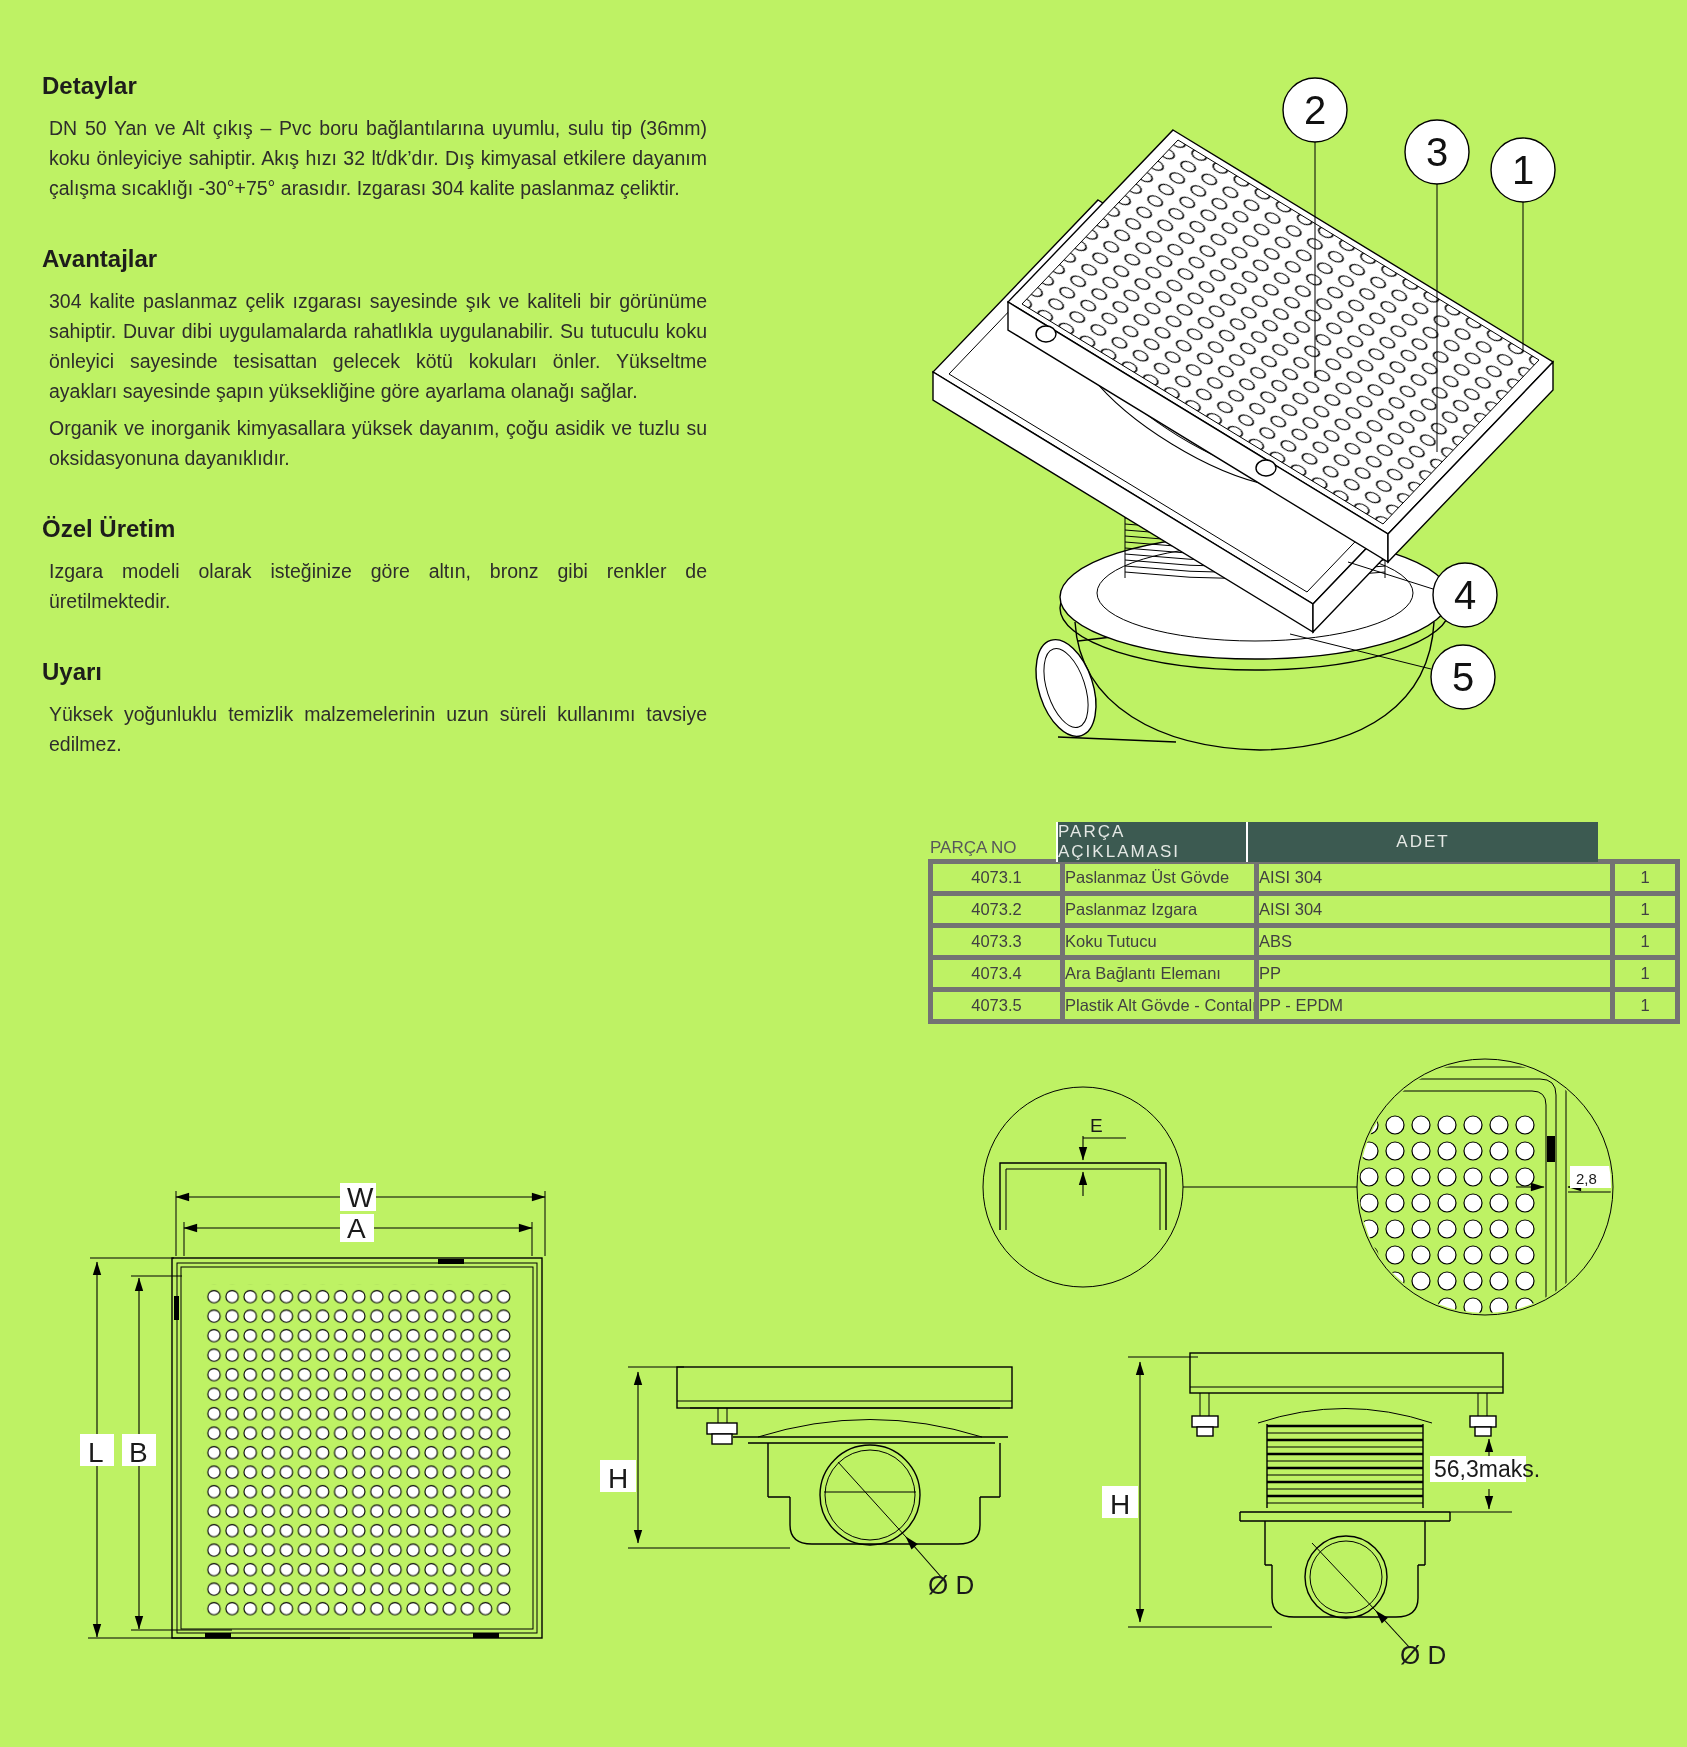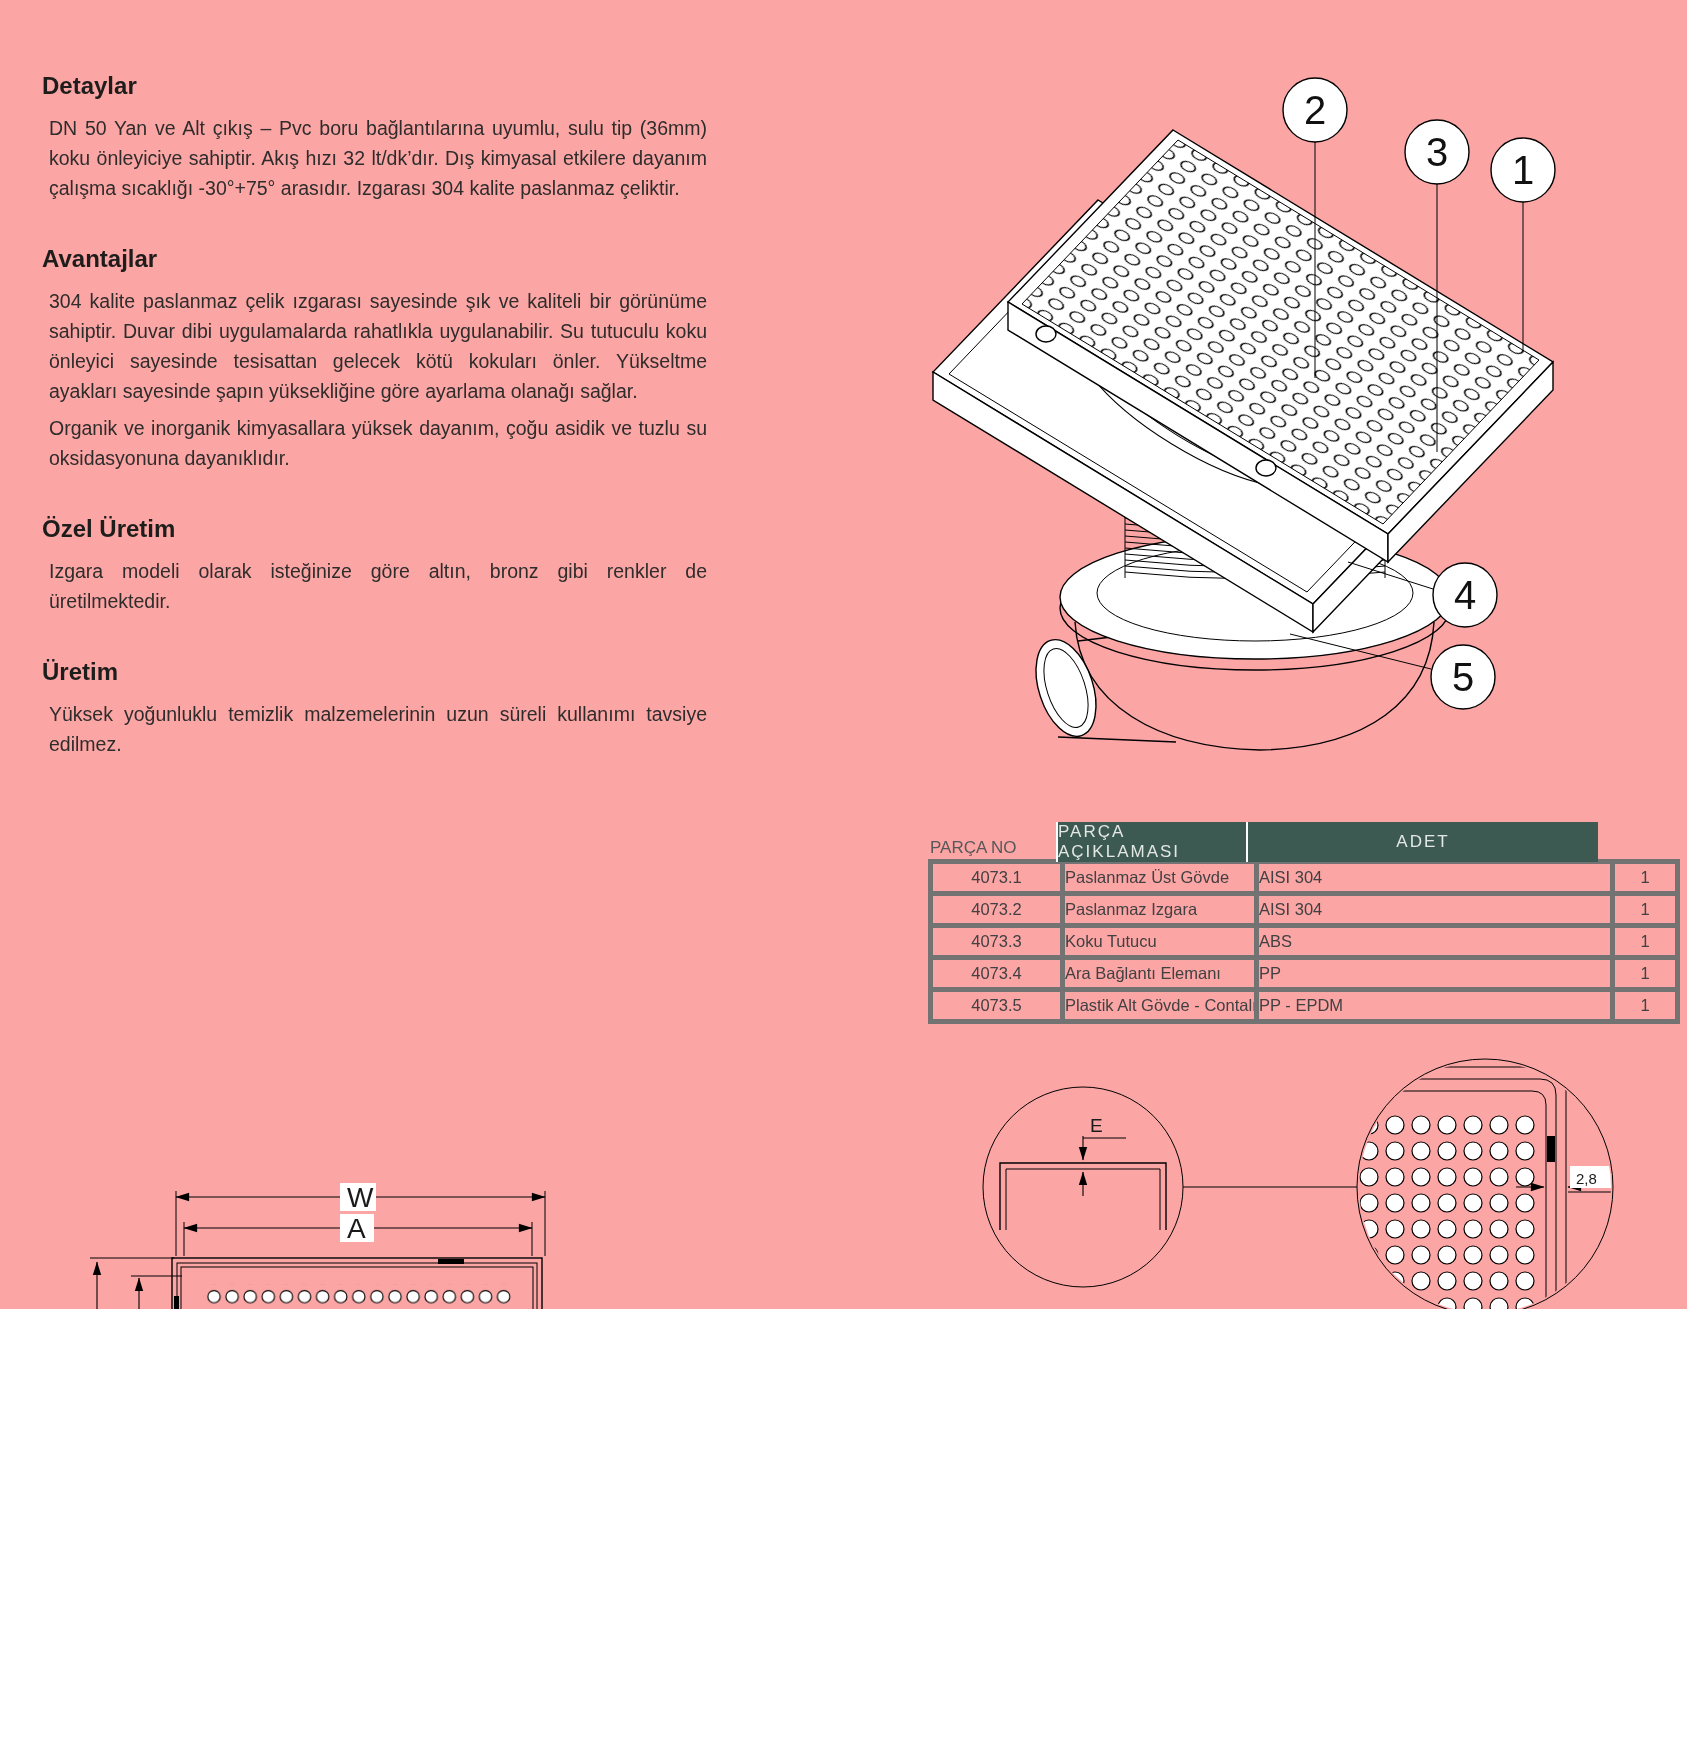--- a/index.html
+++ b/index.html
@@ -1,16 +1,16 @@
 <!DOCTYPE html>
 <html><head>
 <meta charset="utf-8">
 <style>
   html,body{margin:0;padding:0;background:#fff;}
-  .page{position:relative;width:1687px;height:1309px;background:#fca5a5;overflow:hidden;
+  .page{position:relative;width:1687px;height:1747px;background:#bef264;overflow:hidden;
         font-family:"Liberation Sans", sans-serif;color:#2e2d2c;}
   .text-col{position:absolute;left:42px;top:72px;width:672px;}
   .sec{margin:0 0 42px 0;}
   .sec h2{font-size:24px;line-height:28px;font-weight:bold;color:#1d1d1b;margin:0 0 13px 0;}
   .sec p{font-size:19.5px;line-height:30px;margin:7px;text-align:justify;color:#2e2d2c;}
   
   .pt{position:absolute;left:928px;top:822px;width:734px;}
   .pt-head{display:grid;grid-template-columns:128px 190px 352px 62px;height:37px;}
   .pt-label{display:flex;align-items:flex-end;font-size:17px;color:#57585a;padding:0 0 4px 2px;}
   .pt-green{background:#3c5a51;color:#e4e8e4;display:flex;align-items:center;justify-content:center;
@@ -50,21 +50,21 @@
     <div class="sec">
       <h2>Avantajlar</h2>
       <p>304 kalite paslanmaz çelik ızgarası sayesinde şık ve kaliteli bir görünüme sahiptir. Duvar dibi uygulamalarda rahatlıkla uygulanabilir. Su tutuculu koku önleyici sayesinde tesisattan gelecek kötü kokuları önler. Yükseltme ayakları sayesinde şapın yüksekliğine göre ayarlama olanağı sağlar.</p>
       <p>Organik ve inorganik kimyasallara yüksek dayanım, çoğu asidik ve tuzlu su oksidasyonuna dayanıklıdır.</p>
     </div>
     <div class="sec">
       <h2>Özel Üretim</h2>
       <p>Izgara modeli olarak isteğinize göre altın, bronz gibi renkler de üretilmektedir.</p>
     </div>
     <div class="sec">
-      <h2>Üretim</h2>
+      <h2>Uyarı</h2>
       <p>Yüksek yoğunluklu temizlik malzemelerinin uzun süreli kullanımı tavsiye edilmez.</p>
     </div>
   </div>
 
   <div class="pt">
     <div class="pt-head">
       <div class="pt-label">PARÇA NO</div>
       <div class="pt-green">PARÇA AÇIKLAMASI</div>
       <div class="pt-green">ADET</div>
     </div>

